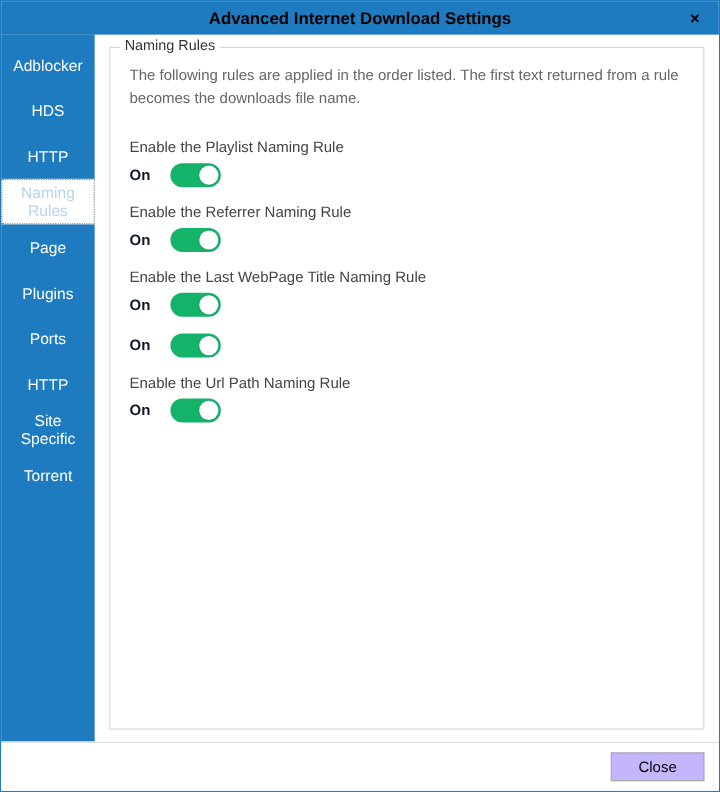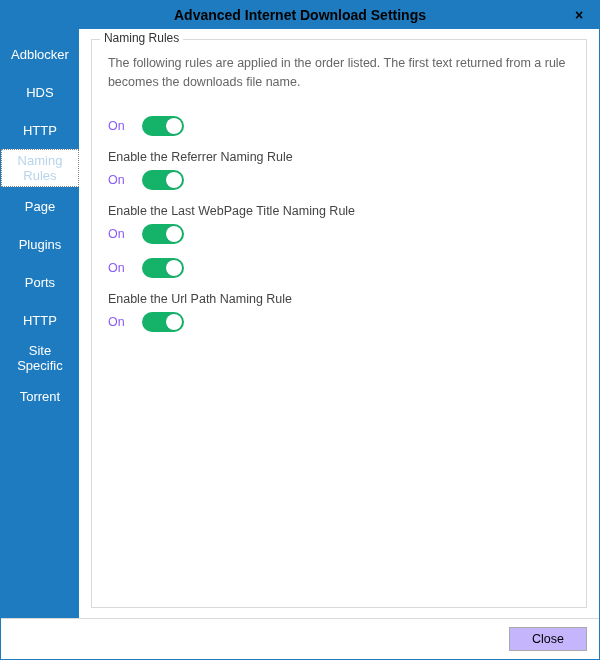--- a/index.html
+++ b/index.html
@@ -109,23 +109,23 @@
     font-size: 12.5px;
     color: #444;
     margin-bottom: 6px;
   }
   .toggle-row {
     display: flex;
     align-items: center;
     gap: 10px;
   }
   .toggle-state {
-    font-weight: 400;
-    font-size: 12.5px;
-    color: #8b5cf6;
+    font-weight: 700;
+    font-size: 12.5px;
+    color: #0f172a;
     width: 24px;
   }
   .toggle {
     width: 42px;
     height: 20px;
     border-radius: 10px;
     position: relative;
     cursor: pointer;
     background: #15b36a;
   }
@@ -201,20 +201,21 @@
       </div>
     </div>
 
     <div class="content">
       <div class="groupbox">
         <span class="groupbox-title">Naming Rules</span>
 
         <div class="description">The following rules are applied in the order listed. The first text returned from a rule becomes the downloads file name.</div>
 
         <div class="rule">
+          <div class="rule-label">Enable the Playlist Naming Rule</div>
           <div class="toggle-row">
             <span class="toggle-state">On</span>
             <div class="toggle on">
                 <div class="knob"></div>
               </div>
           </div>
         </div>
 
         <div class="rule">
           <div class="rule-label">Enable the Referrer Naming Rule</div>

